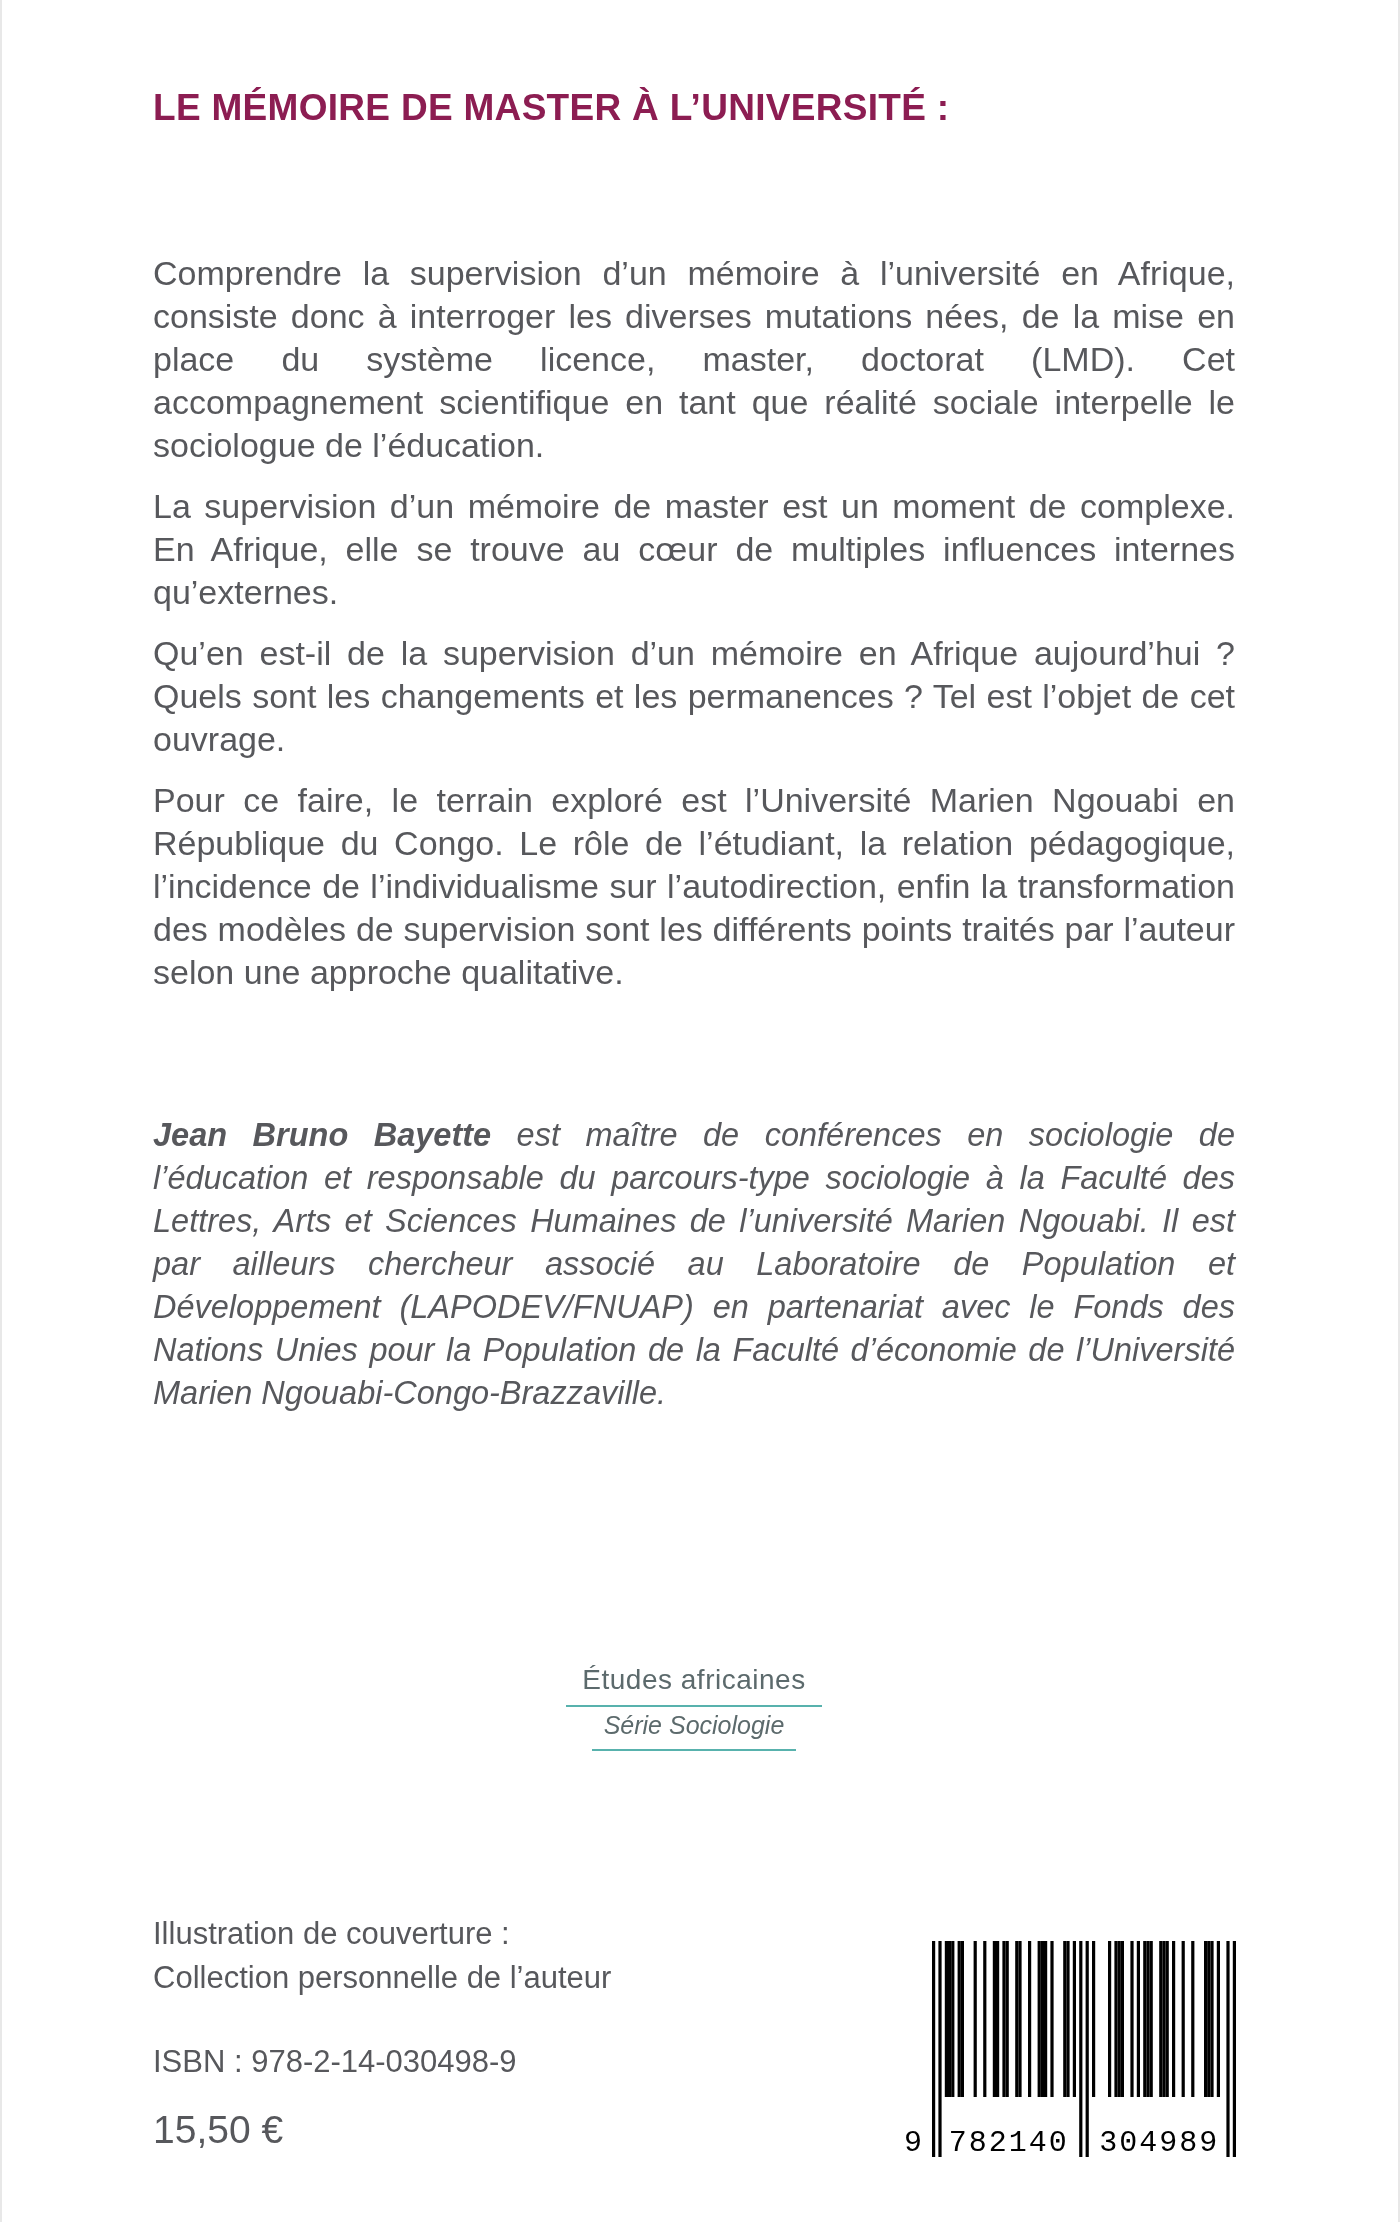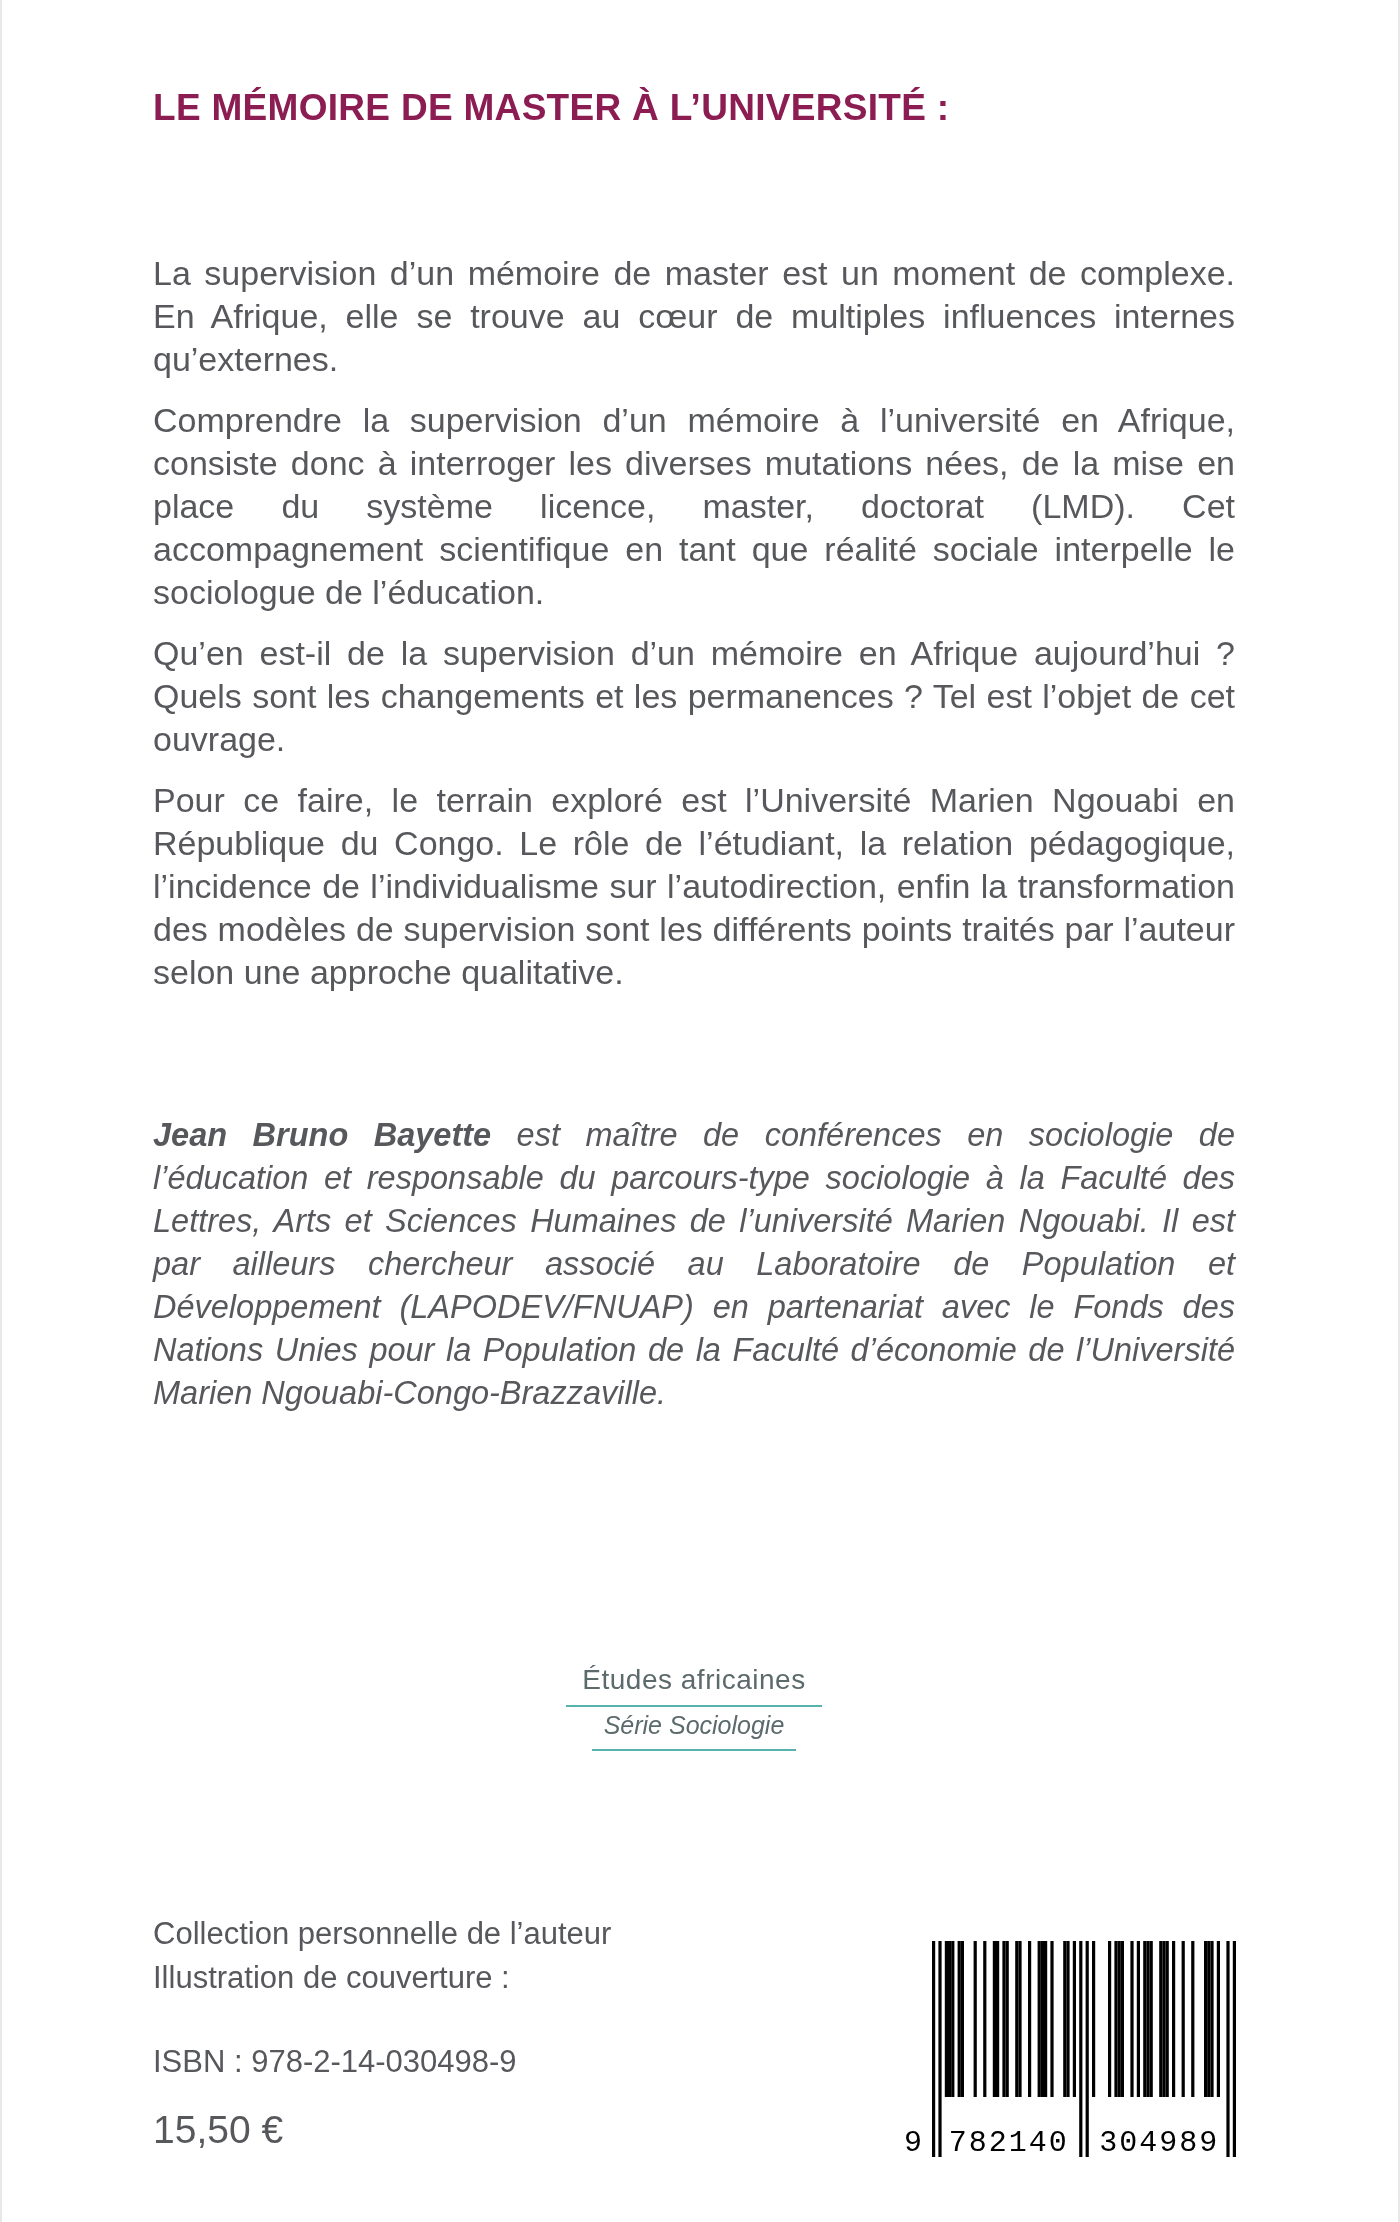--- a/index.html
+++ b/index.html
@@ -68,39 +68,39 @@
 </style>
 </head>
 <body>
 
 <div class="page">
 
   <div class="content">
     <h1 class="book-title">LE MÉMOIRE DE MASTER À L’UNIVERSITÉ :</h1>
 
     <div class="blurb">
+      <p class="para">Comprendre la supervision d’un mémoire à l’université en Afrique, consiste donc à interroger les diverses mutations nées, de la mise en place du système licence, master, doctorat (LMD). Cet accompagnement scientifique en tant que réalité sociale interpelle le sociologue de l’éducation.</p>
       <p class="para">La supervision d’un mémoire de master est un moment de complexe. En Afrique, elle se trouve au cœur de multiples influences internes qu’externes.</p>
-      <p class="para">Comprendre la supervision d’un mémoire à l’université en Afrique, consiste donc à interroger les diverses mutations nées, de la mise en place du système licence, master, doctorat (LMD). Cet accompagnement scientifique en tant que réalité sociale interpelle le sociologue de l’éducation.</p>
       <p class="para">Qu’en est-il de la supervision d’un mémoire en Afrique aujourd’hui ? Quels sont les changements et les permanences ? Tel est l’objet de cet ouvrage.</p>
       <p class="para">Pour ce faire, le terrain exploré est l’Université Marien Ngouabi en République du Congo. Le rôle de l’étudiant, la relation pédagogique, l’incidence de l’individualisme sur l’autodirection, enfin la transformation des modèles de supervision sont les différents points traités par l’auteur selon une approche qualitative.</p>
     </div>
 
     <p class="bio"><span class="author">Jean Bruno Bayette</span><span> est maître de conférences en sociologie de l’éducation et responsable du parcours-type sociologie à la Faculté des Lettres, Arts et Sciences Humaines de l’université Marien Ngouabi. Il est par ailleurs chercheur associé au Laboratoire de Population et Développement (LAPODEV/FNUAP) en partenariat avec le Fonds des Nations Unies pour la Population de la Faculté d’économie de l’Université Marien Ngouabi-Congo-Brazzaville.</span></p>
   </div>
 
   <div class="collection">
     <span class="collection-name">Études africaines</span>
     <div class="series-row">
       <span class="series-name">Série Sociologie</span>
     </div>
   </div>
 
   <div class="footer-left">
+    <div>Illustration de couverture :</div>
     <div>Collection personnelle de l’auteur</div>
-    <div>Illustration de couverture :</div>
     <div class="isbn">ISBN : 978-2-14-030498-9</div>
     <div class="price">15,50 €</div>
   </div>
 
   <div class="barcode"><svg width="340" height="222" viewBox="0 0 340 222">
         <rect x="30.00" y="0" width="3.20" height="216"></rect>
         <rect x="36.40" y="0" width="3.20" height="216"></rect>
         <rect x="42.80" y="0" width="3.20" height="156"></rect>
         <rect x="46.00" y="0" width="3.20" height="156"></rect>
         <rect x="49.20" y="0" width="3.20" height="156"></rect>

